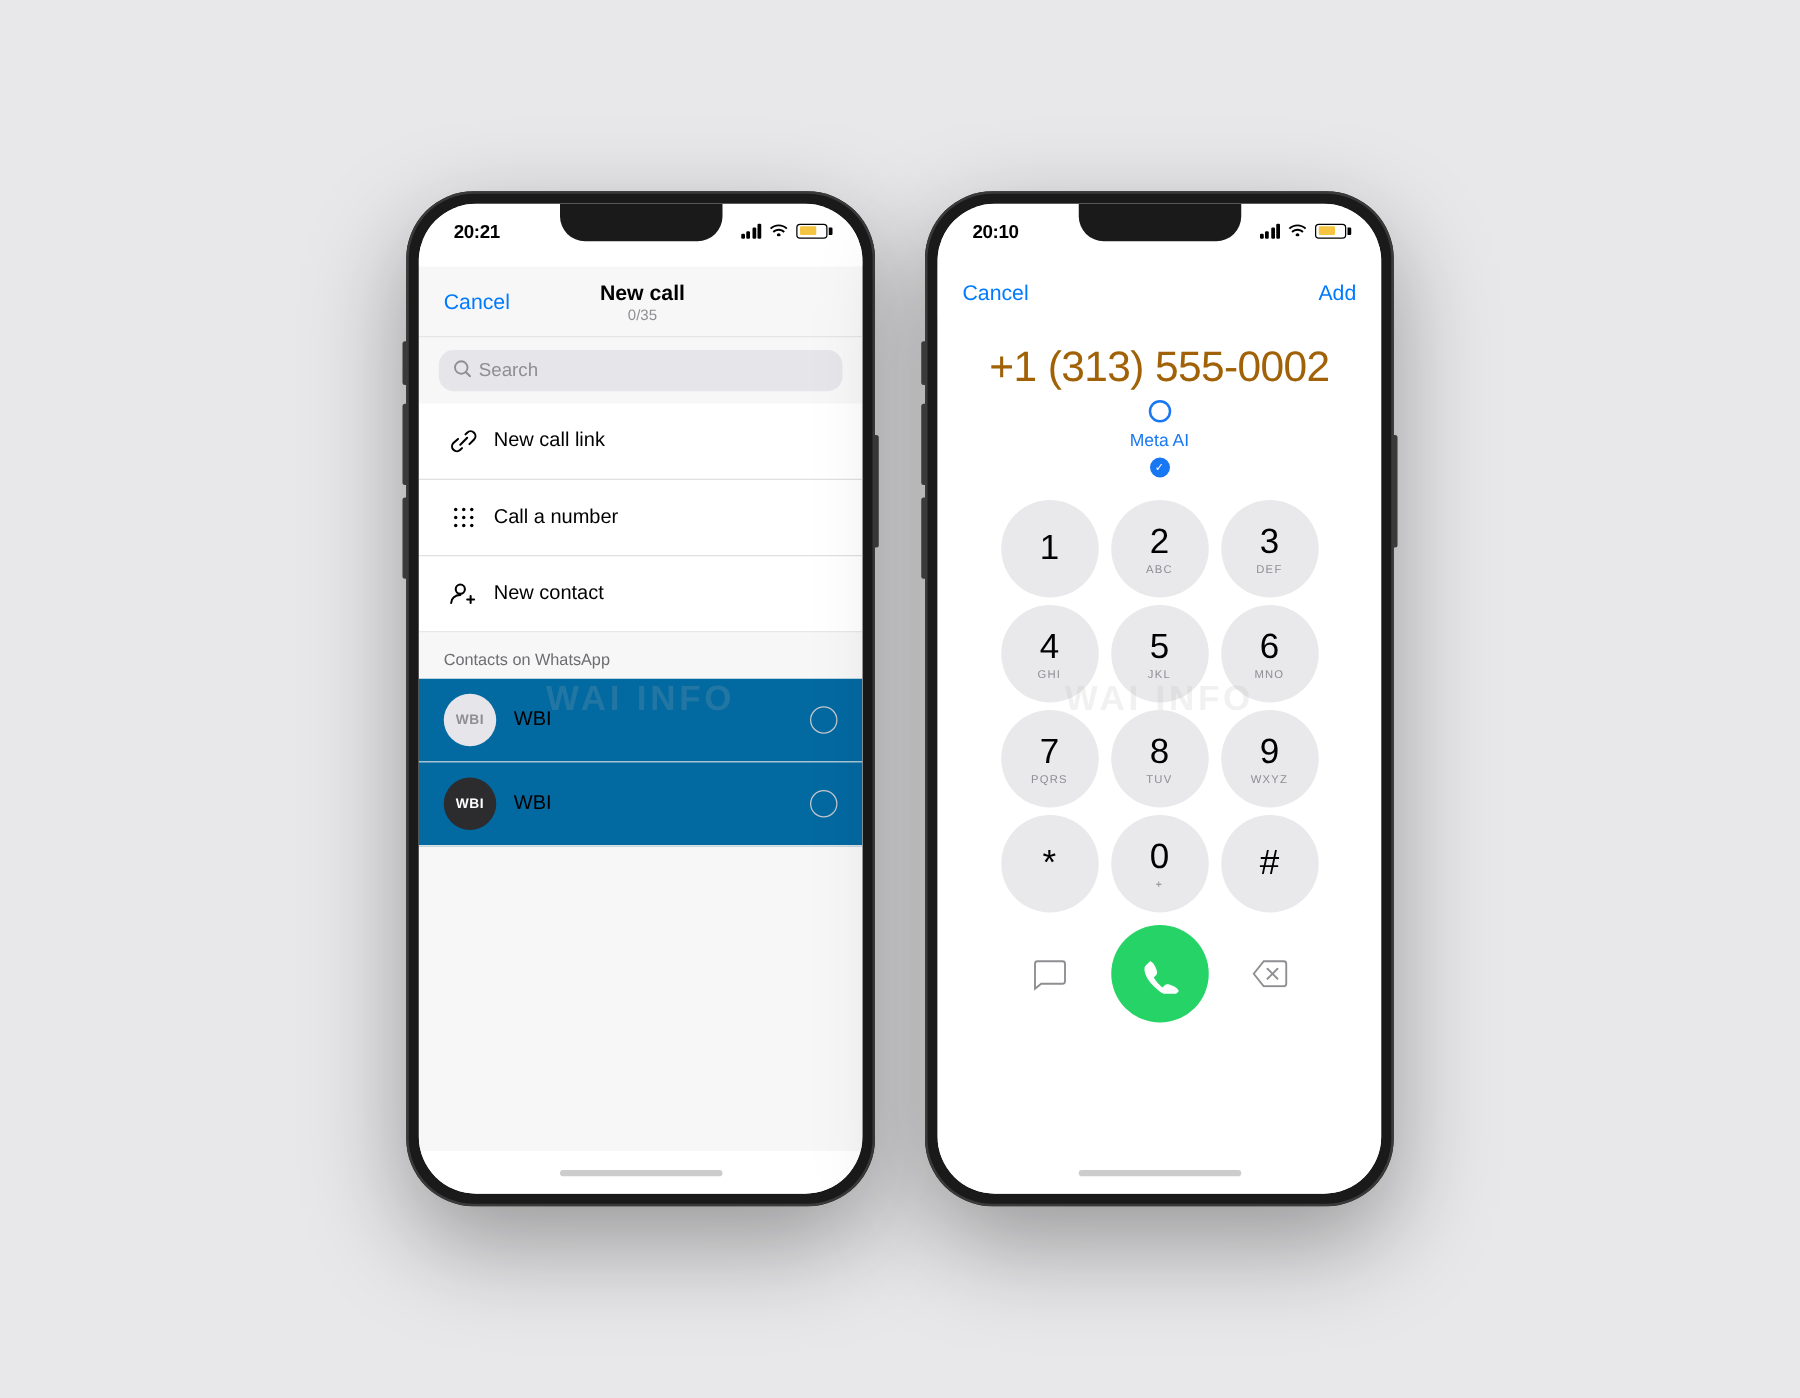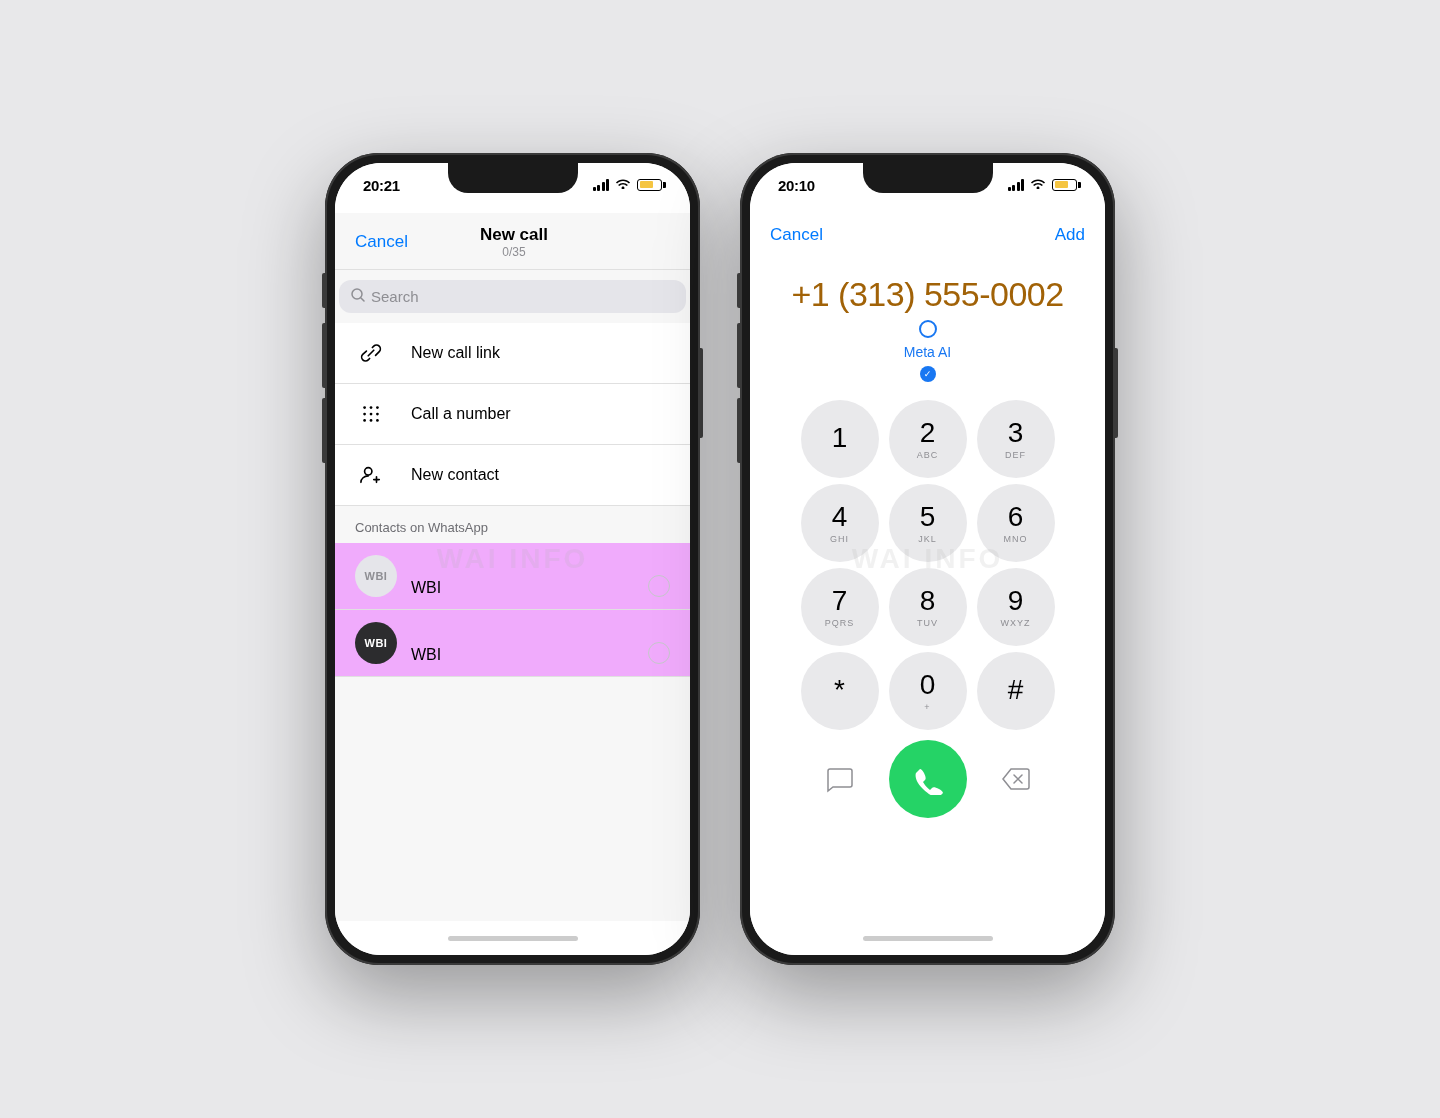--- a/index.html
+++ b/index.html
@@ -164,21 +164,21 @@
 
     .nav-add {
       font-size: 17px;
       color: #007aff;
       font-weight: 400;
     }
 
     
     .search-bar-wrap {
       background: #f7f7f7;
-      padding: 10px 4px;
+      padding: 10px 16px;
       flex-shrink: 0;
     }
 
     .search-bar {
       background: #e5e5ea;
       border-radius: 12px;
       padding: 8px 12px;
       display: flex;
       align-items: center;
       gap: 6px;
@@ -196,21 +196,21 @@
 
     
     .menu-section {
       background: #fff;
       flex-shrink: 0;
     }
 
     .menu-item {
       display: flex;
       align-items: center;
-      gap: 24px;
+      gap: 8px;
       padding: 14px 20px;
       border-bottom: 0.5px solid #e0e0e0;
     }
 
     .menu-icon {
       width: 32px;
       height: 32px;
       display: flex;
       align-items: center;
       justify-content: center;
@@ -229,23 +229,23 @@
     }
 
     .contacts-header {
       padding: 14px 20px 8px;
       font-size: 13px;
       color: #6d6d72;
       font-weight: 400;
     }
 
     .contact-item {
-      background: #f0abfc;
-      display: flex;
-      align-items: flex-end;
+      background: #0369a1;
+      display: flex;
+      align-items: center;
       gap: 14px;
       padding: 12px 20px;
       border-bottom: 0.5px solid #e0e0e0;
     }
 
     .contact-avatar {
       width: 42px;
       height: 42px;
       border-radius: 21px;
       background: #e5e5ea;

